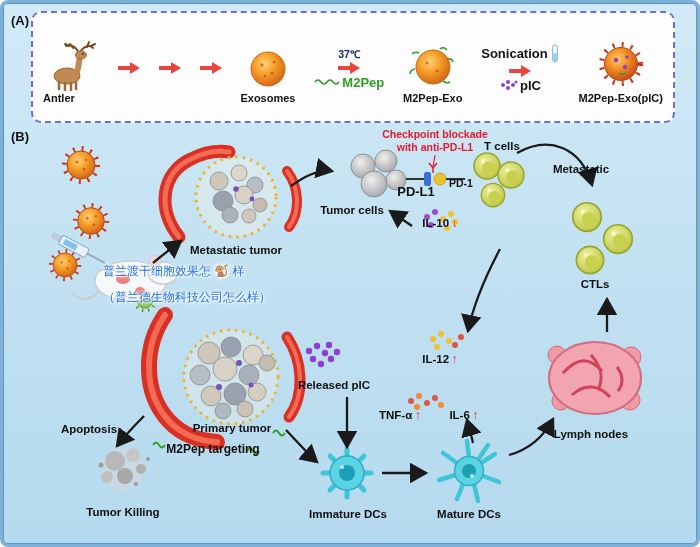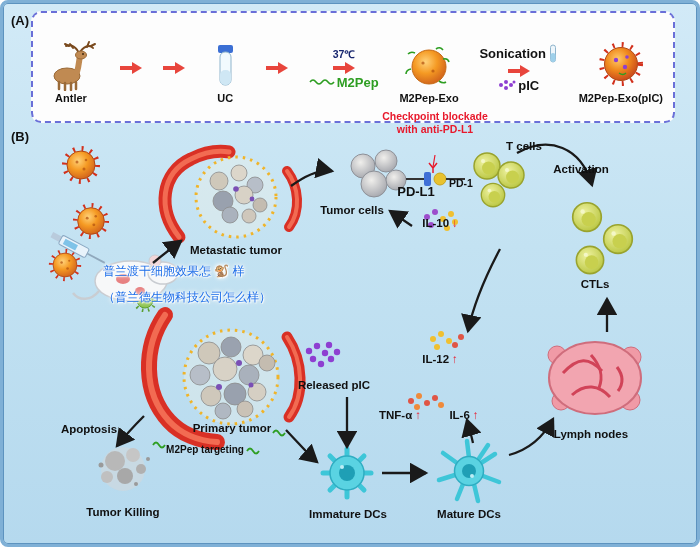--- a/index.html
+++ b/index.html
@@ -5,21 +5,21 @@
   *{margin:0;padding:0;box-sizing:border-box}
   html,body{width:700px;height:547px;font-family:"Liberation Sans",sans-serif}
   .fig{position:relative;width:700px;height:547px;overflow:hidden;
        background:linear-gradient(180deg,#d2eaf7 0%,#c3e2f2 45%,#b5d9ee 100%);
        border:3px solid #7fb0d6;border-radius:8px;box-shadow:inset 0 0 0 1px #5d93bf}
   .plabel{position:absolute;font-weight:bold;font-size:13px;color:#111;z-index:4}
   
   .panelA{position:absolute;left:28px;top:8px;width:644px;height:112px;background:#fdfdfd;
           border:2px dashed #6a6fd8;border-radius:10px;display:flex;align-items:center;
           justify-content:space-between;padding:4px 10px 2px;z-index:3}
-  .step{display:flex;flex-direction:column;align-items:center;gap:1px}
+  .step{display:flex;flex-direction:column;gap:1px}
   .icon{height:58px;display:flex;align-items:flex-end;justify-content:center}
   .slabel{font-weight:bold;font-size:11px;color:#111;white-space:nowrap}
   .arrwrap{display:flex;flex-direction:column;align-items:center;margin-bottom:0;gap:1px}
   .ann{font-size:13px;font-weight:bold;white-space:nowrap;display:flex;align-items:center;gap:2px}
   
   .bsvg{position:absolute;left:0;top:0;z-index:1}
   .lbl{position:absolute;transform:translate(-50%,-50%);font-weight:bold;font-size:11.5px;
        color:#101010;white-space:nowrap;display:flex;gap:3px;align-items:center;z-index:3}
   .red{color:#e8192c}
   .checkpoint{position:absolute;transform:translate(-50%,-50%);color:#e8192c;font-weight:bold;
@@ -68,36 +68,45 @@
         <path d="M0,6 H12" stroke="#e8453c" stroke-width="4"></path>
         <path d="M12,0 L22,6 L12,12 z" fill="#e8453c"></path>
       </svg>
 
 
     <svg width="22" height="12">
         <path d="M0,6 H12" stroke="#e8453c" stroke-width="4"></path>
         <path d="M12,0 L22,6 L12,12 z" fill="#e8453c"></path>
       </svg>
 
-    <div class="step">
-      <div class="icon">
-        <svg width="40" height="52" viewBox="0 0 40 52">
-          <rect x="13" y="6" width="15" height="8" rx="2" fill="#3b6fd4"></rect>
-          <rect x="15" y="13" width="11" height="33" rx="5" fill="#f2fafe" stroke="#8fb4cc"></rect>
-          <rect x="15" y="31" width="11" height="15" rx="5" fill="#cfe7f4"></rect>
-        </svg>
-      </div>
-      <div class="slabel">UC</div>
-    </div>
 
     <svg width="22" height="12">
         <path d="M0,6 H12" stroke="#e8453c" stroke-width="4"></path>
         <path d="M12,0 L22,6 L12,12 z" fill="#e8453c"></path>
       </svg>
 
+    <div class="step">
+      <div class="icon">
+        <svg width="48" height="48" viewBox="0 0 48 48">
+          <defs>
+              <radialGradient id="ex1" cx="40%" cy="35%" r="75%">
+            <stop offset="0%" stop-color="#ffd27a"></stop>
+                <stop offset="45%" stop-color="#f59a23"></stop>
+                <stop offset="100%" stop-color="#c9571a"></stop>
+          </radialGradient>
+            </defs>
+          <circle cx="24" cy="26" r="17" fill="url(#ex1)" stroke="#c66a14"></circle>
+          <circle cx="18" cy="22" r="1.6" fill="#b05010" opacity=".7"></circle>
+            <circle cx="28" cy="30" r="1.6" fill="#b05010" opacity=".7"></circle>
+          <circle cx="30" cy="19" r="1.3" fill="#b05010" opacity=".7"></circle>
+            <circle cx="21" cy="33" r="1.3" fill="#b05010" opacity=".7"></circle>
+        </svg>
+      </div>
+      <div class="slabel">Exosomes</div>
+    </div>
 
     <div class="arrwrap">
       <div class="ann" style="color:#16256e;font-size:10.5px">37℃</div>
       <svg width="22" height="12">
           <path d="M0,6 H12" stroke="#e8453c" stroke-width="4"></path>
           <path d="M12,0 L22,6 L12,12 z" fill="#e8453c"></path>
         </svg>
       <div class="ann" style="color:#2e9e22">
         <svg width="26" height="8" viewBox="0 0 26 8">
           <path d="M1,4 q3,-4 6,0 t6,0 t6,0 t6,0" stroke="#2e9e22" stroke-width="1.6" fill="none"></path>
@@ -419,27 +428,27 @@
       <path d="M283,427 C300,445 306,452 314,459" marker-end="url(#ah)"></path>
       <path d="M344,394 L344,444" marker-end="url(#ah)"></path>
       <path d="M497,246 C480,278 470,304 465,328" marker-end="url(#ah)"></path>
       <path d="M409,223 L387,208" marker-end="url(#ah)"></path>
       <path d="M141,413 C129,425 121,434 114,443" marker-end="url(#ah)"></path>
       <path d="M150,260 C162,250 170,244 178,238" marker-end="url(#ah)"></path>
       <path d="M470,440 C468,431 466,424 464,417" marker-end="url(#ah)"></path>
     </g>
   </svg>
 
-  <div class="checkpoint" style="left:432px;top:120px">
+  <div class="checkpoint" style="left:432px;top:138px">
     <div>Checkpoint blockade</div>
     <div>with anti-PD-L1</div>
   </div>
 
-  <div class="lbl" style="left:521px;top:143px">T cells</div>
-  <div class="lbl" style="left:578px;top:166px">Activation</div>
+  <div class="lbl" style="left:499px;top:143px">T cells</div>
+  <div class="lbl" style="left:578px;top:166px">Metastatic</div>
   <div class="lbl" style="left:349px;top:207px">Tumor cells</div>
   <div class="lbl" style="left:413px;top:188px;font-size:13px">PD-L1</div>
   <div class="lbl" style="left:458px;top:180px;font-size:10.5px">PD-1</div>
   <div class="lbl" style="left:233px;top:247px">Metastatic tumor</div>
   <div class="lbl" style="left:437px;top:220px">
     <span>IL-10</span>
     <span class="red">↓</span>
   </div>
   <div class="lbl" style="left:592px;top:281px">CTLs</div>
   <div class="lbl" style="left:437px;top:356px">
@@ -451,21 +460,21 @@
     <span>TNF-α</span>
     <span class="red">↑</span>
   </div>
   <div class="lbl" style="left:461px;top:412px">
     <span>IL-6</span>
     <span class="red">↑</span>
   </div>
   <div class="lbl" style="left:588px;top:431px">Lymph nodes</div>
   <div class="lbl" style="left:86px;top:426px">Apoptosis</div>
   <div class="lbl" style="left:229px;top:425px">Primary tumor</div>
-  <div class="lbl" style="left:202px;top:446px;font-size:10px">M2Pep targeting</div>
+  <div class="lbl" style="left:210px;top:446px;font-size:12px">M2Pep targeting</div>
   <div class="lbl" style="left:120px;top:509px">Tumor Killing</div>
   <div class="lbl" style="left:345px;top:511px">Immature DCs</div>
   <div class="lbl" style="left:466px;top:511px">Mature DCs</div>
 
   <div class="wm">
     <div>普兰渡干细胞效果怎 🐒 样</div>
     <div>（普兰德生物科技公司怎么样）</div>
   </div>
 
 </div>

